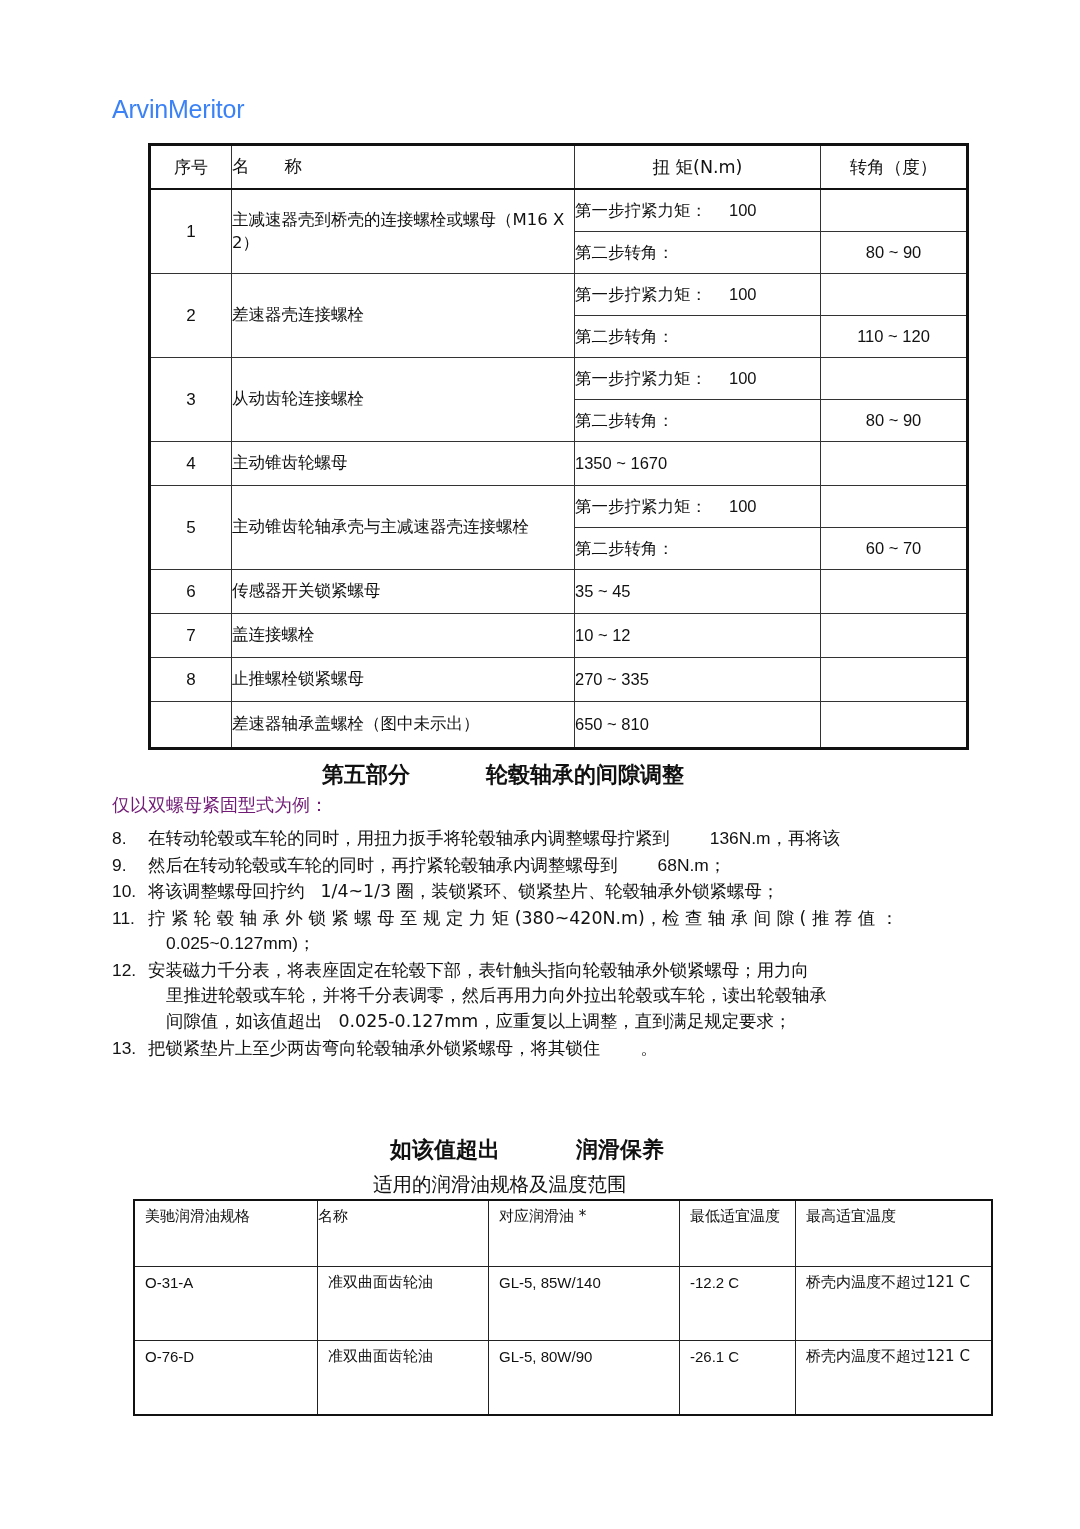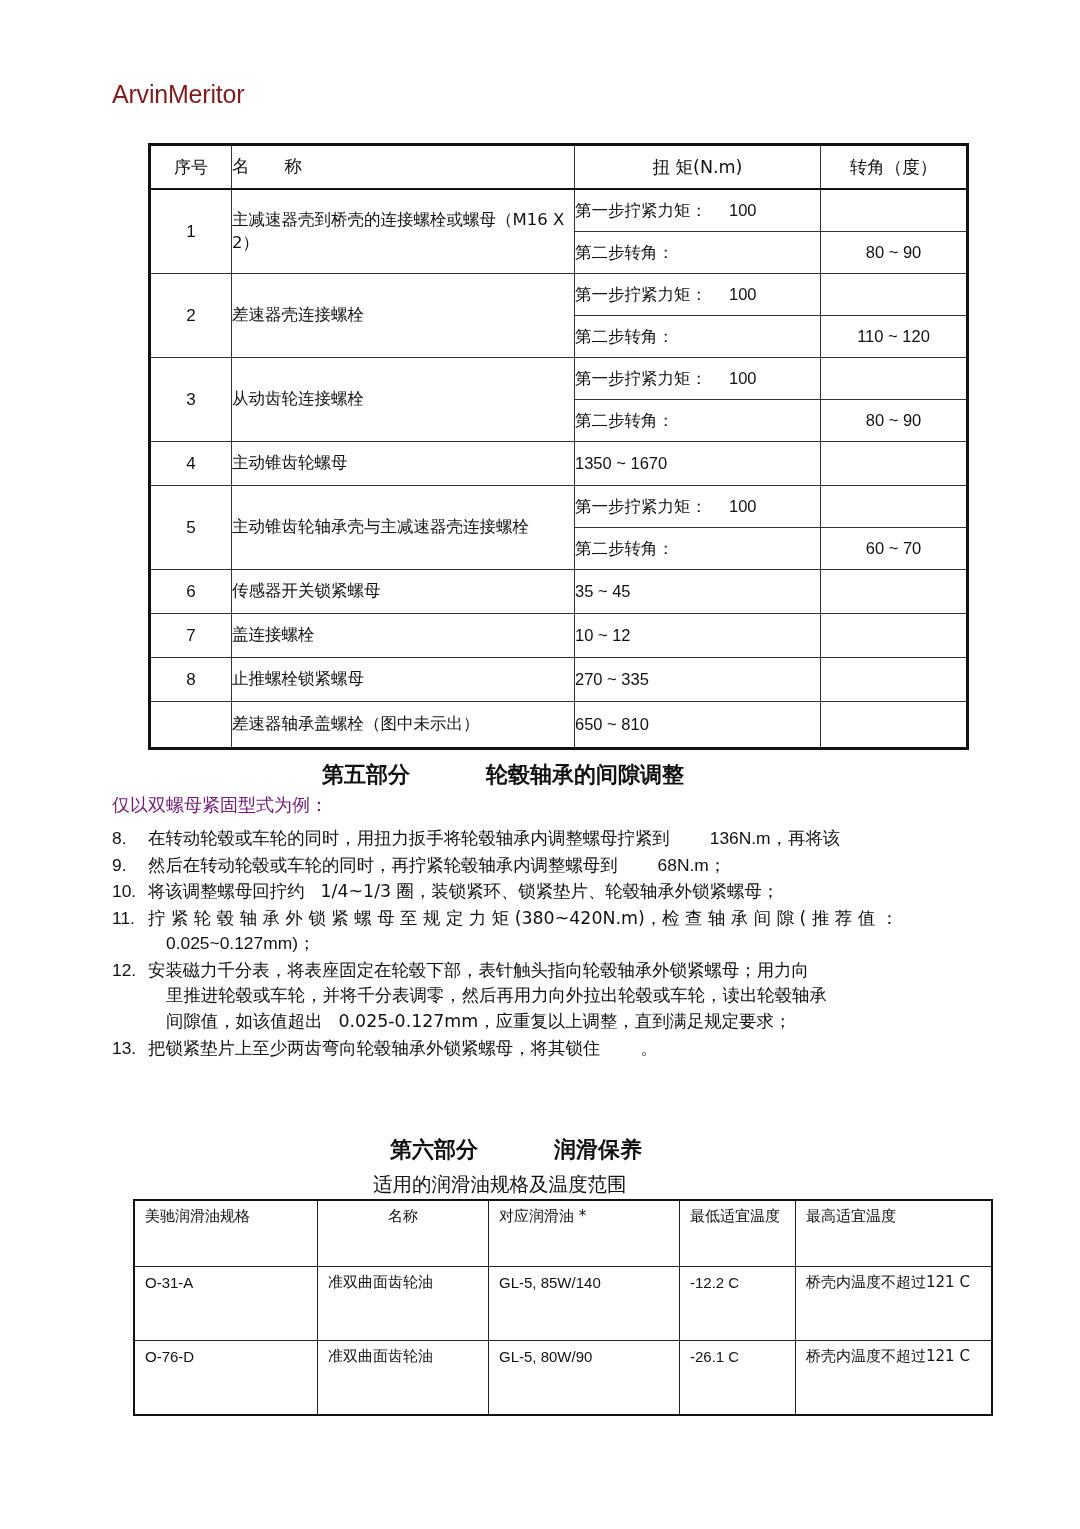--- a/index.html
+++ b/index.html
@@ -19,26 +19,26 @@
     position: relative;
     width: 1080px;
     height: 1529px;
     background: #fff;
   }
 
   
   .brand {
     position: absolute;
     left: 112px;
-    top: 80px;
+    top: 95px;
     font-size: 25px;
     font-family: "Liberation Sans", sans-serif;
     font-weight: 400;
     letter-spacing: -0.2px;
-    color: #7f1d1d;
+    color: #3b82f6;
     text-align: right;
   }
 
   
   .torque-table {
     position: absolute;
     left: 148px;
     top: 143px;
     width: 812px;
     border-collapse: collapse;
@@ -144,21 +144,21 @@
   }
   .lube-table .outer-top { border-top: 2.5px solid #111; }
   .lube-table .outer-bot { border-bottom: 2.5px solid #111; }
   .lube-table .outer-lft { border-left: 2.5px solid #111; }
   .lube-table .outer-rgt { border-right: 2.5px solid #111; }
   .lw1 { width: 172px; }
   .lw2 { width: 170px; }
   .lw3 { width: 180px; }
   .lw4 { width: 105px; }
   .lw5 { width: 185px; }
-  .ctr { text-align: center; padding-left: 0 !important; }
+  .ctr { text-align: left; padding-left: 0 !important; }
   .hdr-row td { height: 52px; }
   .data-row td { height: 60px; }
 </style>
 </head>
 <body>
 
 <div class="page">
 
   <div class="brand">ArvinMeritor</div>
 
@@ -301,21 +301,21 @@
     <div class="step">
       <span class="num">13.</span>
       <span class="body">
         <span>把锁紧垫片上至少两齿弯向轮毂轴承外锁紧螺母，将其锁住</span><span class="inline-gap"></span><span>。</span>
       </span>
     </div>
 
   </div>
 
   <div class="sec-heading" style="left:390px; top:1135px;">
-    <span>第六部分</span><span class="gap"></span><span>润滑保养</span>
+    <span>如该值超出</span><span class="gap"></span><span>润滑保养</span>
   </div>
 
   <div class="sub-heading" style="left:373px; top:1171px;">适用的润滑油规格及温度范围</div>
 
   <table class="lube-table">
     <tbody>
       <tr class="hdr-row">
         <td class="lw1 outer-top outer-lft">美驰润滑油规格</td>
         <td class="lw2 outer-top ctr">名称</td>
         <td class="lw3 outer-top">对应润滑油 *</td>

